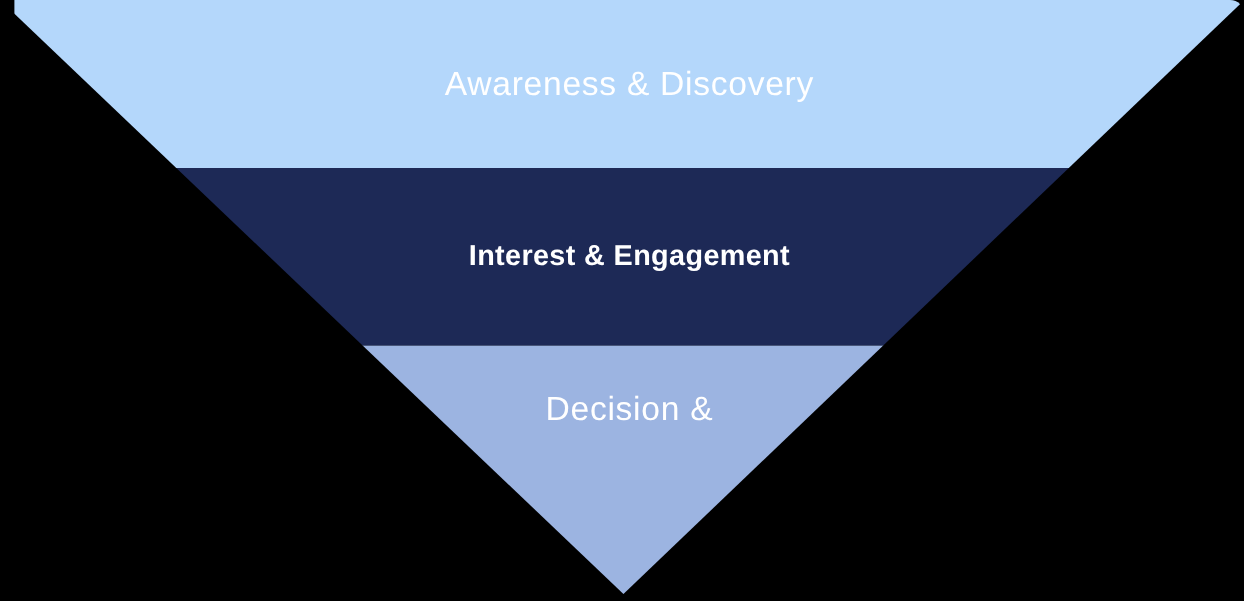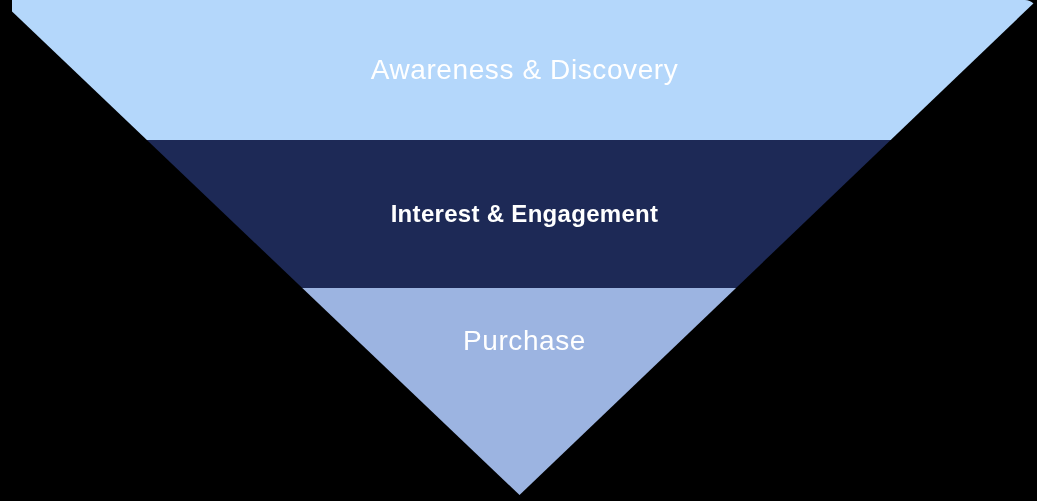--- a/index.html
+++ b/index.html
@@ -71,18 +71,18 @@
     <div class="stage stage-awareness" style="background-color: rgb(180, 215, 251);">
       <span class="stage-label">Awareness &amp; Discovery</span>
     </div>
 
     <div class="stage stage-interest" style="background-color: rgb(29, 41, 86);">
       <span class="stage-label">Interest &amp; Engagement</span>
     </div>
 
     <div class="stage stage-decision" style="background-color: rgb(156, 180, 225);">
       <span>
-        <span class="stage-label">Purchase</span>
+        <span class="stage-label">Decision &amp;</span>
       </span>
     </div>
 
   </div>
 </div>
 
 </body></html>

